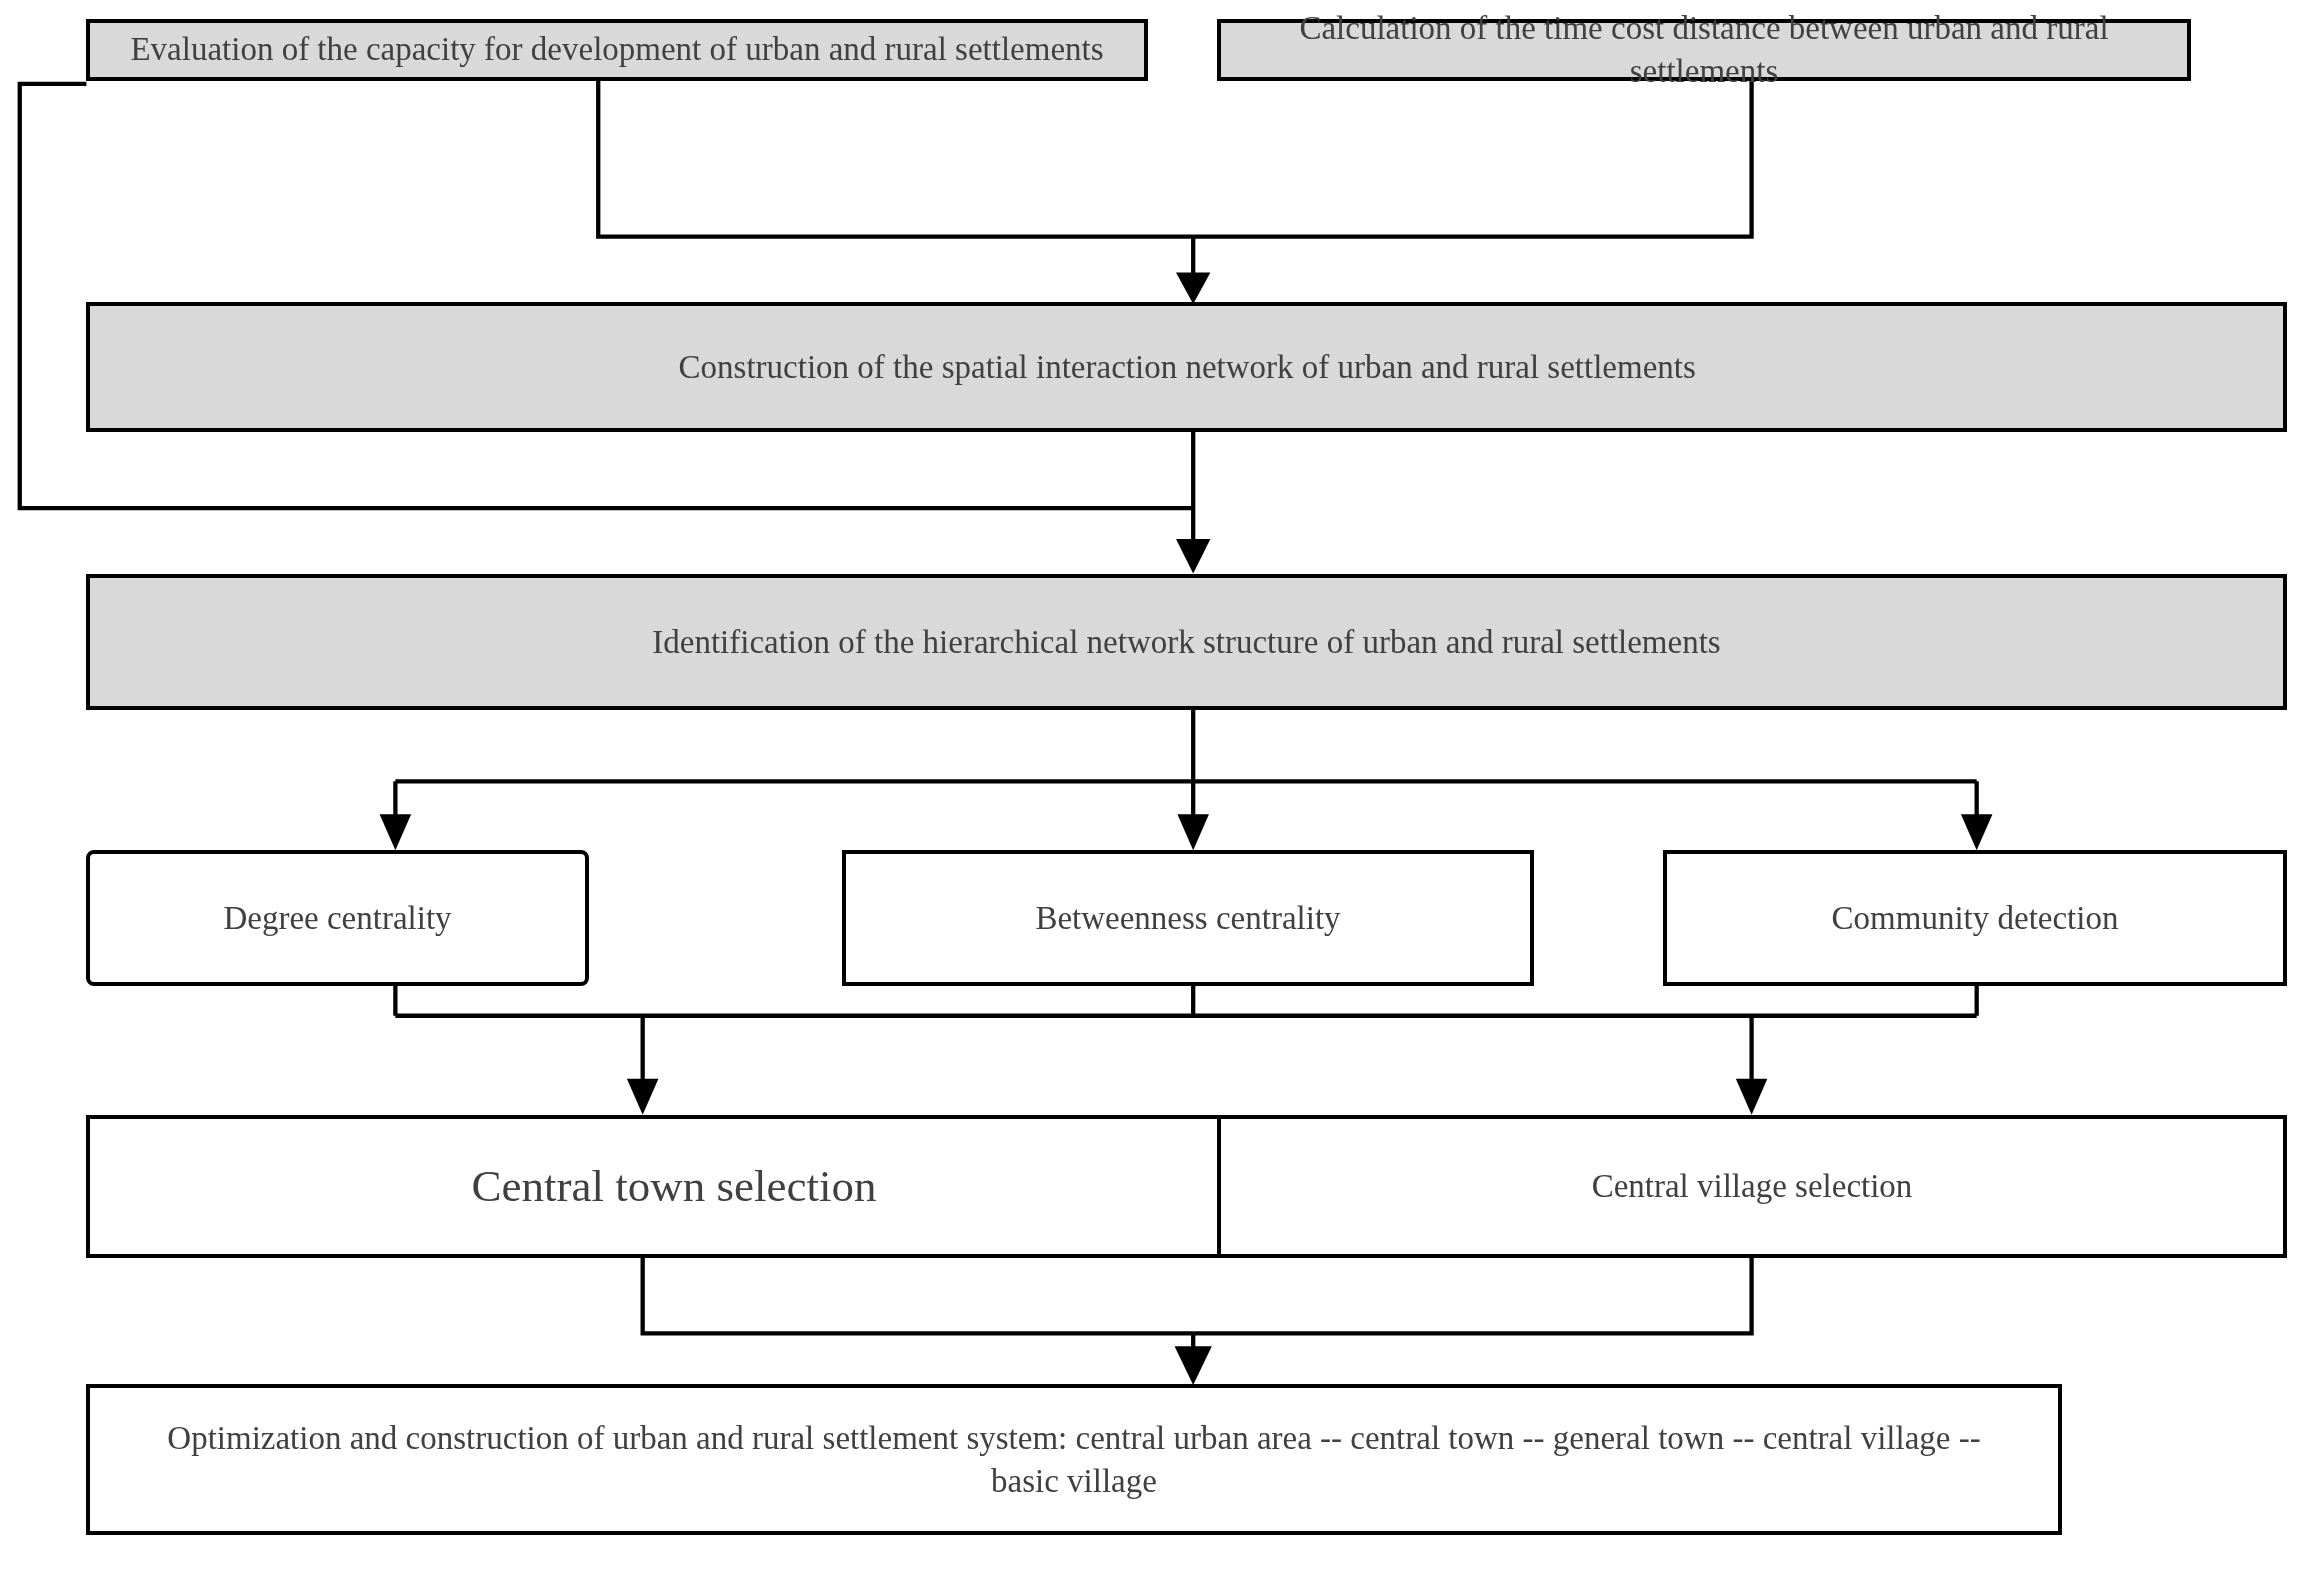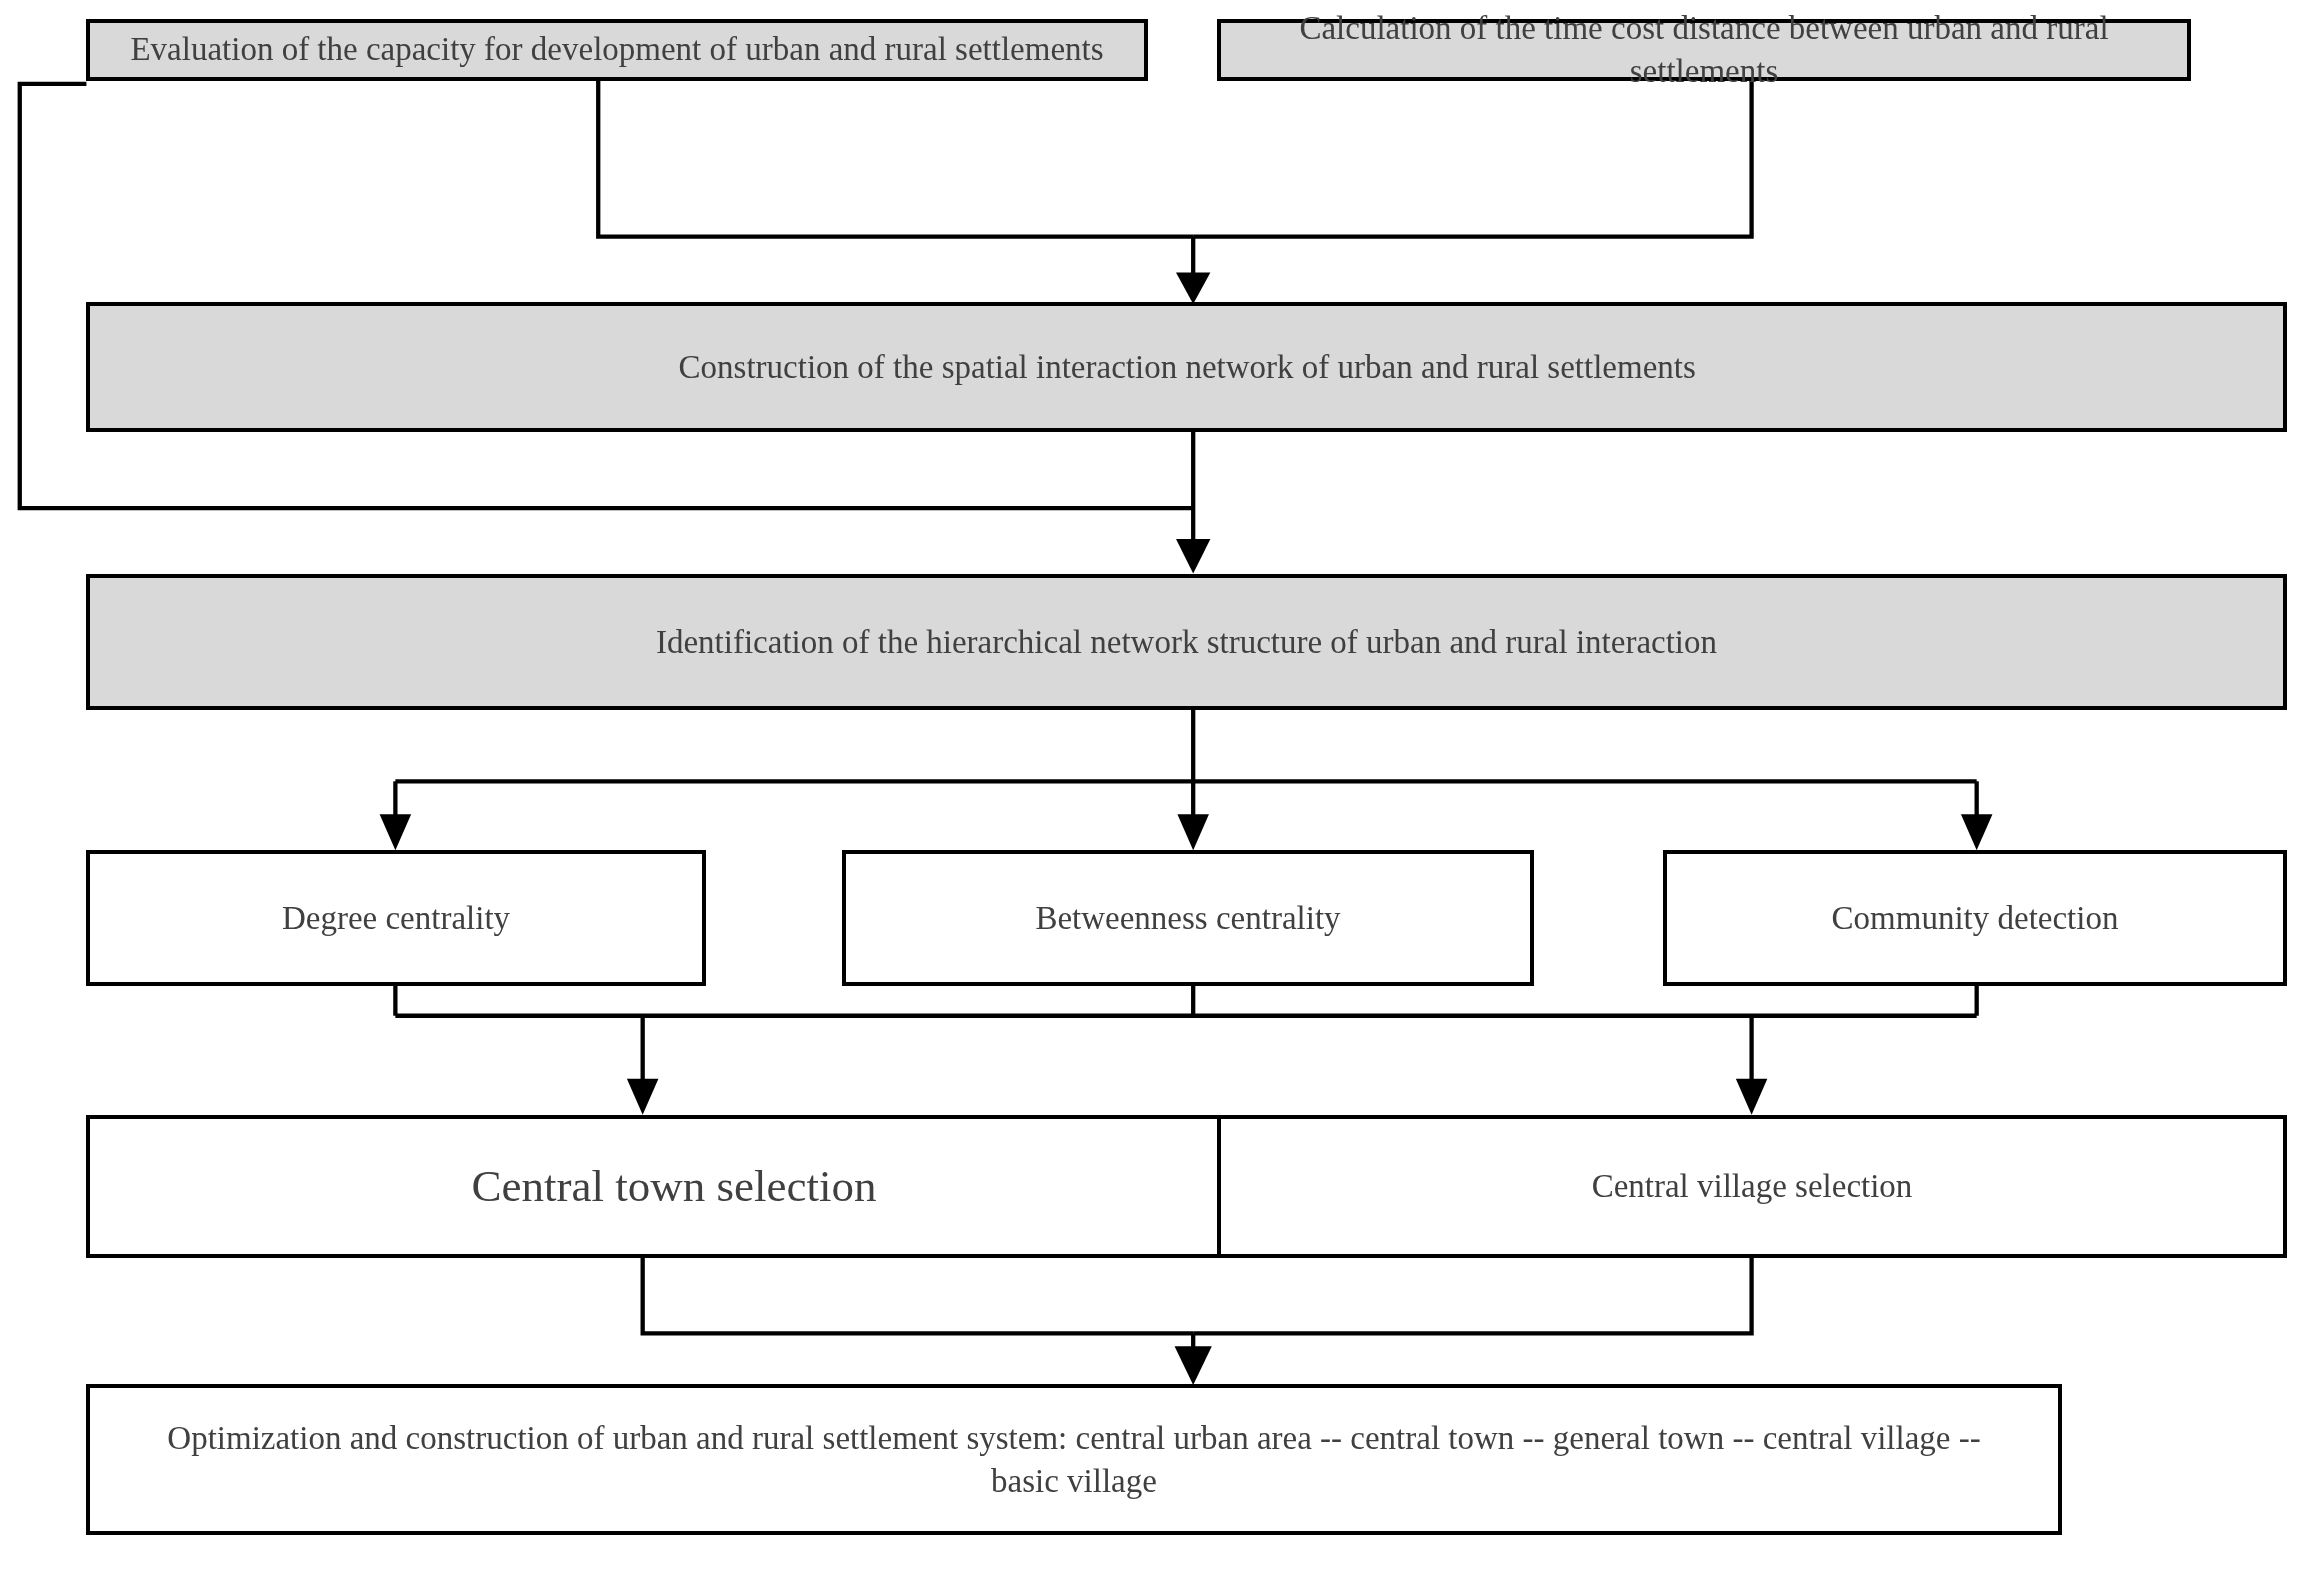--- a/index.html
+++ b/index.html
@@ -99,24 +99,24 @@
 
   <div class="node filled" style="left:1217px; top:18.6px; width:974px; height:62px; font-size:33px;">
     <span class="lbl">Calculation of the time cost distance between urban and rural settlements</span>
   </div>
 
   <div class="node filled" style="left:86px; top:302px; width:2201px; height:130px; font-size:33px;padding-left:20px;">
     <span class="lbl">Construction of the spatial interaction network of urban and rural settlements</span>
   </div>
 
   <div class="node filled" style="left:86px; top:574px; width:2201px; height:136px; font-size:33px;">
-    <span class="lbl">Identification of the hierarchical network structure of urban and rural interaction</span>
+    <span class="lbl">Identification of the hierarchical network structure of urban and rural settlements</span>
   </div>
 
-  <div class="node plain" style="left:86px; top:850px; width:620px; height:136px; font-size:33px;">
+  <div class="node plain" style="left:86px; top:850px; width:503px; height:136px; font-size:33px;border-radius:8px;">
     <span class="lbl">Degree centrality</span>
   </div>
 
   <div class="node plain" style="left:842px; top:850px; width:692px; height:136px; font-size:33px;">
     <span class="lbl">Betweenness centrality</span>
   </div>
 
   <div class="node plain" style="left:1663px; top:850px; width:624px; height:136px; font-size:33px;">
     <span class="lbl">Community detection</span>
   </div>

